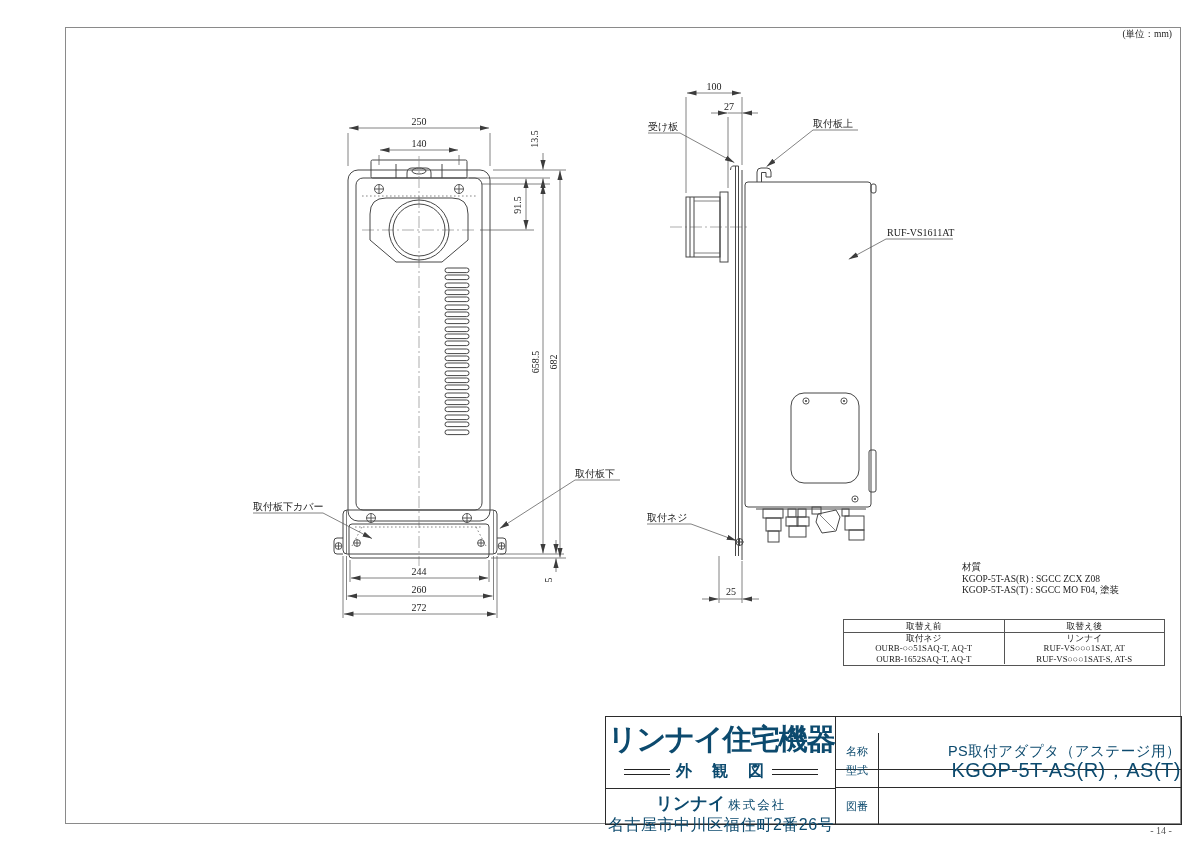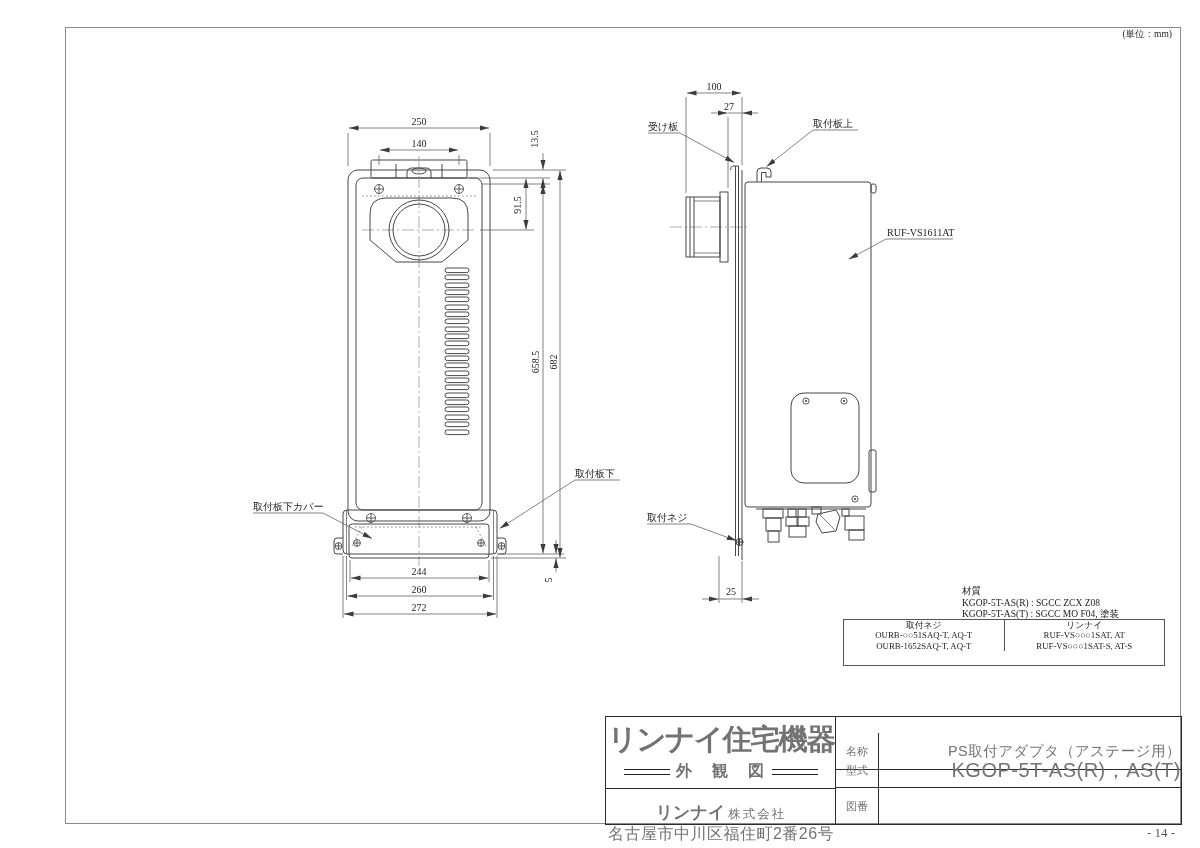--- a/index.html
+++ b/index.html
@@ -9,46 +9,46 @@
   .abs{position:absolute;}
   svg.draw{position:absolute;left:0;top:0;width:1200px;height:848px;}
   svg .ln{stroke:#474747;stroke-width:1;fill:none;}
   svg .lnt{stroke:#5a5a5a;stroke-width:.75;fill:none;}
   svg .cl{stroke:#8a8a8a;stroke-width:.7;fill:none;stroke-dasharray:12 3 2 3;}
   svg .dt{stroke:#6a6a6a;stroke-width:.8;fill:none;stroke-dasharray:1.6 2.4;}
   svg text.dim{font:10px "Liberation Serif",serif;fill:#222;}
   svg text.lbl{font:10px "Liberation Serif",serif;fill:#222;}
   
   .unit-note{left:1100px;top:28px;width:72px;text-align:right;font-size:9.5px;}
-  .material{left:962px;top:562px;width:220px;font-size:9.5px;line-height:11.5px;margin-top:24px;}
-  .pagenum{left:1126px;top:825px;width:70px;text-align:center;font-size:13px;color:#555;}
+  .material{left:962px;top:562px;width:220px;font-size:9.5px;line-height:11.5px;}
+  .pagenum{left:1126px;top:825px;width:70px;text-align:center;font-size:10px;color:#555;}
   
   .rep-table{left:843px;top:619px;width:320px;height:45px;border:1px solid #555;
              font-size:8.8px;line-height:10px;}
   .rep-row{display:flex;}
   .rep-row.hdr{height:12px;border-bottom:1px solid #555;}
   .rep-row.bd{height:10.4px;}
   .rep-cell{width:50%;text-align:center;overflow:hidden;white-space:nowrap;}
   .rep-cell.l{border-right:1px solid #555;}
   .rep-row.hdr .rep-cell{padding-top:1px;}
   
   .tb{left:605px;top:716px;width:575px;height:107px;border:1.2px solid #2b2b2b;
-      font-family:"Liberation Sans",sans-serif;color:#737373;}
+      font-family:"Liberation Sans",sans-serif;color:#0c4a6e;}
   .tb *{box-sizing:border-box;}
   .tb-left{position:absolute;left:0;top:0;width:230px;height:107px;border-right:1px solid #2b2b2b;}
   .tb-logo{position:absolute;left:0;top:3px;width:230px;text-align:center;
            font-size:29px;font-weight:bold;letter-spacing:-1.5px;white-space:nowrap;
            transform:scaleX(1.02);}
   .tb-doctype-row{position:absolute;left:0;top:44px;width:230px;display:flex;
                   align-items:center;justify-content:center;gap:6px;}
   .tb-bar{width:46px;height:6px;border-top:1.5px solid #222;border-bottom:1.5px solid #222;}
   .tb-doctype{font-size:16px;font-weight:bold;letter-spacing:2px;white-space:nowrap;}
   .tb-company{position:absolute;left:0;top:71px;width:230px;height:36px;border-top:1px solid #2b2b2b;
               text-align:center;}
-  .tb-co-line{margin-top:12px;white-space:nowrap;}
+  .tb-co-line{margin-top:3px;white-space:nowrap;}
   .tb-co-bold{font-size:17px;font-weight:bold;letter-spacing:0px;}
   .tb-co-rest{font-size:12.5px;letter-spacing:2px;margin-left:3px;}
   .tb-addr{font-size:16px;letter-spacing:.5px;margin-top:0px;white-space:nowrap;}
   .tb-lab{position:absolute;left:230px;width:43px;border-right:1px solid #2b2b2b;
           display:flex;align-items:center;justify-content:center;font-size:11px;}
   .tb-val{position:absolute;left:273px;width:302px;display:flex;align-items:center;
           justify-content:flex-end;white-space:nowrap;}
   .r1{top:16px;height:37px;border-bottom:1px solid #2b2b2b;}
   .r2{top:37px;height:34px;border-bottom:1px solid #2b2b2b;}
   .r3{top:71px;height:36px;}
@@ -319,20 +319,24 @@
     </g>
   </svg>
 
   <div class="abs material">
     <div>材質</div>
     <div>KGOP-5T-AS(R) : SGCC ZCX Z08</div>
     <div>KGOP-5T-AS(T) : SGCC MO F04, 塗装</div>
   </div>
 
   <div class="abs rep-table">
+    <div class="rep-row hdr">
+      <div class="rep-cell l">取替え前</div>
+      <div class="rep-cell">取替え後</div>
+    </div>
     <div class="rep-row bd">
       <div class="rep-cell l">取付ネジ</div>
       <div class="rep-cell">リンナイ</div>
     </div>
     <div class="rep-row bd">
       <div class="rep-cell l">OURB-○○51SAQ-T, AQ-T</div>
       <div class="rep-cell">RUF-VS○○○1SAT, AT</div>
     </div>
     <div class="rep-row bd">
       <div class="rep-cell l">OURB-1652SAQ-T, AQ-T</div>

